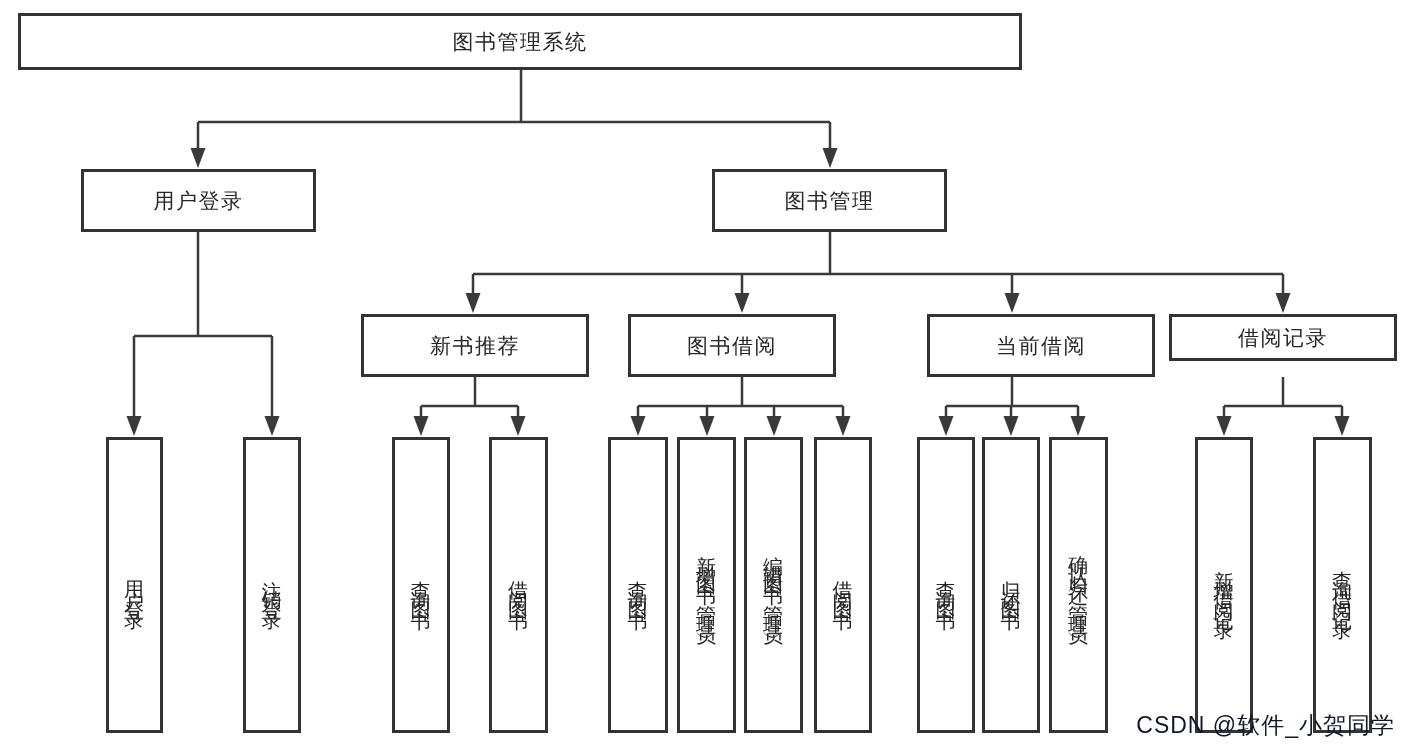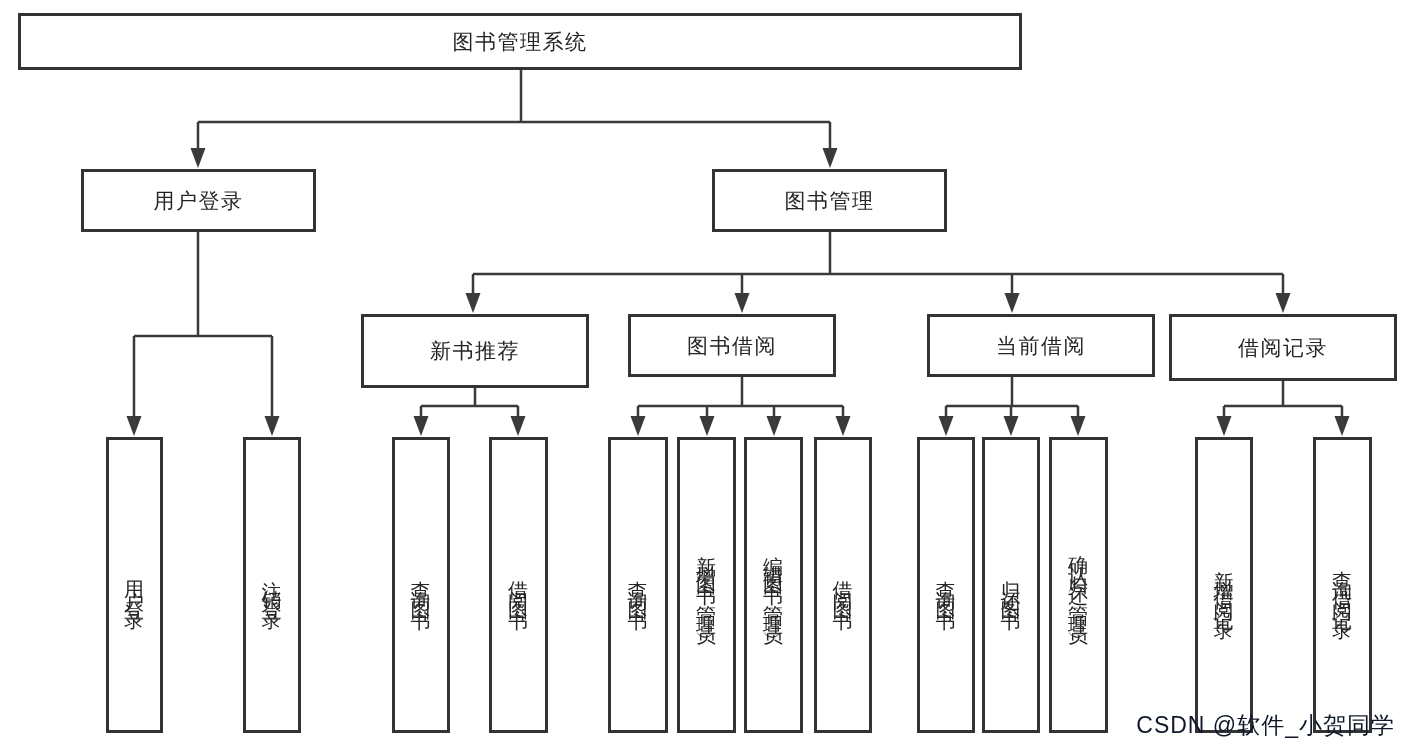--- a/index.html
+++ b/index.html
@@ -64,24 +64,24 @@
     <path d="M1283,377 V406 M1224,406 H1342 M1224,406 V417 M1342,406 V417"></path>
     <polygon points="1224,436 1216.5,416 1231.5,416"></polygon>
     <polygon points="1342,436 1334.5,416 1349.5,416"></polygon>
   </svg>
 
   <div class="box h" style="left:18px;top:13px;width:1004px;height:57px;">图书管理系统</div>
 
   <div class="box h" style="left:81px;top:169px;width:235px;height:63px;">用户登录</div>
   <div class="box h" style="left:712px;top:169px;width:235px;height:63px;">图书管理</div>
 
-  <div class="box h" style="left:361px;top:314px;width:228px;height:74px;">新书推荐</div>
+  <div class="box h" style="left:361px;top:314px;width:228px;height:63px;">新书推荐</div>
   <div class="box h" style="left:628px;top:314px;width:208px;height:63px;">图书借阅</div>
   <div class="box h" style="left:898px;top:314px;width:228px;height:63px;margin-left:29px;">当前借阅</div>
-  <div class="box h" style="left:1169px;top:314px;width:228px;height:67px;">借阅记录</div>
+  <div class="box h" style="left:1169px;top:314px;width:228px;height:47px;">借阅记录</div>
 
   <div class="box v" style="left:106px;top:437px;width:57px;height:296px;">
     <span>用户登录</span>
   </div>
   <div class="box v" style="left:243px;top:437px;width:58px;height:296px;">
     <span>注销登录</span>
   </div>
 
   <div class="box v" style="left:392px;top:437px;width:58px;height:296px;">
     <span>查询图书</span>

